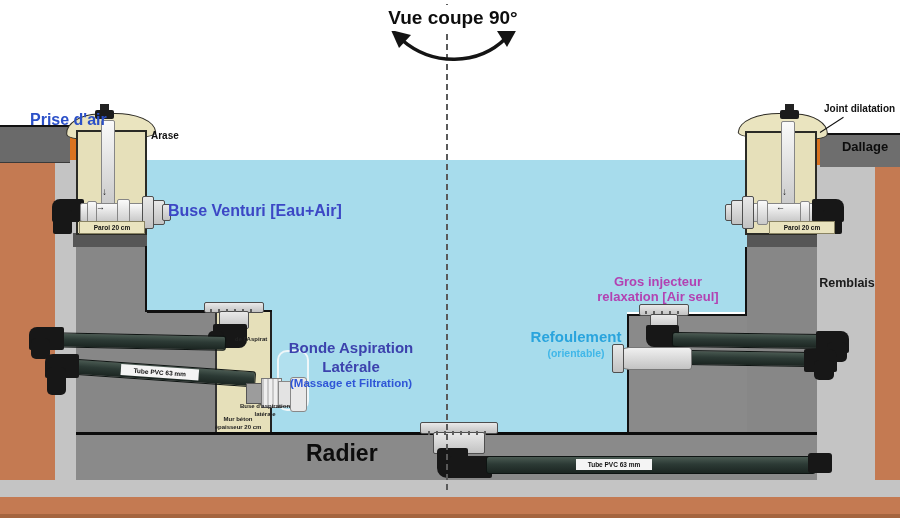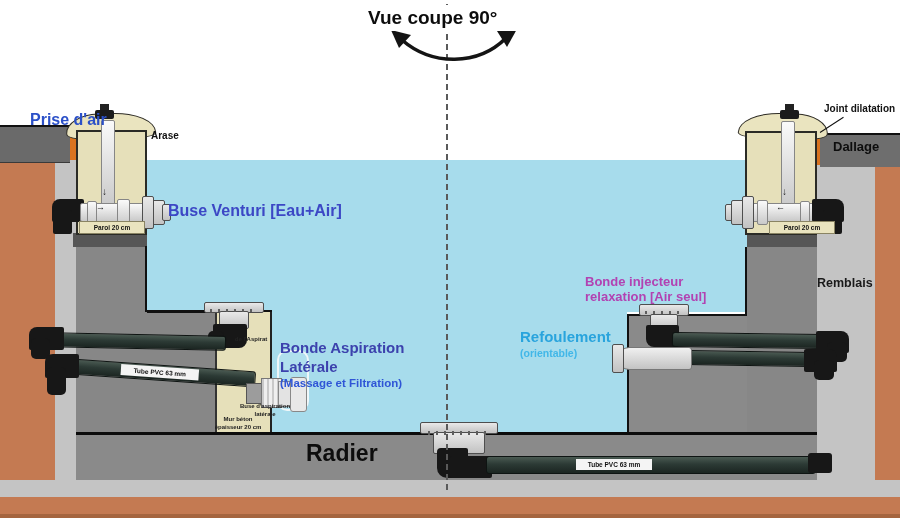--- a/index.html
+++ b/index.html
@@ -1,20 +1,20 @@
 <!DOCTYPE html>
 <html><head>
 <meta charset="utf-8">
 <style>
   html,body{margin:0;padding:0;background:#fff}
   #stage{position:relative;width:900px;height:518px;background:#ffffff;
          font-family:"Liberation Sans",sans-serif;overflow:hidden}
   .abs{position:absolute}
   .lbl{font-weight:bold;white-space:nowrap}
-  .ctr{}
+  .ctr{text-align:center}
   .pipe{background:linear-gradient(180deg,#4a5a52 0%,#2c3a35 45%,#1b2521 100%);
         border:1px solid #0e1412;border-radius:3px}
   .elb{background:#171717;border-radius:5px}
   .pvc{background:linear-gradient(180deg,#fafafa,#c9c9c9);border:1px solid #868686;border-radius:2px}
   .flange{background:linear-gradient(180deg,#e9e9e9,#c2c2c2);border:1px solid #4e4e4e;border-radius:2px}
   .grate{background:repeating-linear-gradient(90deg,#5e5e5e 0 2px,rgba(0,0,0,0) 2px 8px)}
   .tag{background:#f4f4f4;color:#111;font-size:6.5px;line-height:11px;text-align:center;font-weight:bold;white-space:nowrap}
   .smt{font-size:6px;line-height:7.5px;color:#222;text-align:center;font-weight:bold}
   .beige{background:#e6e0ba;border:2px solid #2b2b26}
 </style>
@@ -142,21 +142,21 @@
 
   <div class="abs lbl" style="left:30px;top:111px;font-size:16px;color:#2b50c8;z-index:7">Prise d'air</div>
   <div class="abs lbl" style="left:151px;top:130px;font-size:10px;color:#111;z-index:7">Arase</div>
   <div class="abs lbl" style="left:824px;top:103px;font-size:10px;color:#111;z-index:7">Joint dilatation</div>
   <div class="abs" style="left:820px;top:132px;width:28px;border-top:1.5px solid #111;transform:rotate(-33deg);transform-origin:left center;z-index:7"></div>
   <div class="abs lbl ctr" style="left:833px;top:139px;width:64px;font-size:13px;color:#0d0d0d;z-index:7">Dallage</div>
   <div class="abs lbl" style="left:168px;top:202px;font-size:16px;color:#3c47c5;z-index:7">Buse Venturi [Eau+Air]</div>
   <div class="abs lbl ctr" style="left:817px;top:276px;width:60px;font-size:12.5px;color:#1a1a1a;z-index:7">Remblais</div>
 
   <div class="abs ctr" style="left:585px;top:274px;width:146px;z-index:7">
-    <span class="lbl" style="display:block;font-size:13px;line-height:15px;color:#b242b2">Bonde injecteur</span>
+    <span class="lbl" style="display:block;font-size:13px;line-height:15px;color:#b242b2">Gros injecteur</span>
     <span class="lbl" style="display:block;font-size:13px;line-height:15px;color:#b242b2">relaxation [Air seul]</span>
   </div>
 
   <div class="abs ctr" style="left:520px;top:326px;width:112px;z-index:7">
     <span class="lbl" style="display:block;font-size:15px;line-height:21px;color:#29a4dd">Refoulement</span>
     <span class="lbl" style="display:block;font-size:10.5px;line-height:13px;color:#41b7e8">(orientable)</span>
   </div>
 
   <div class="abs ctr" style="left:280px;top:338px;width:142px;z-index:7">
     <span class="lbl" style="display:block;font-size:15px;line-height:19px;color:#3c42ad">Bonde Aspiration</span>

